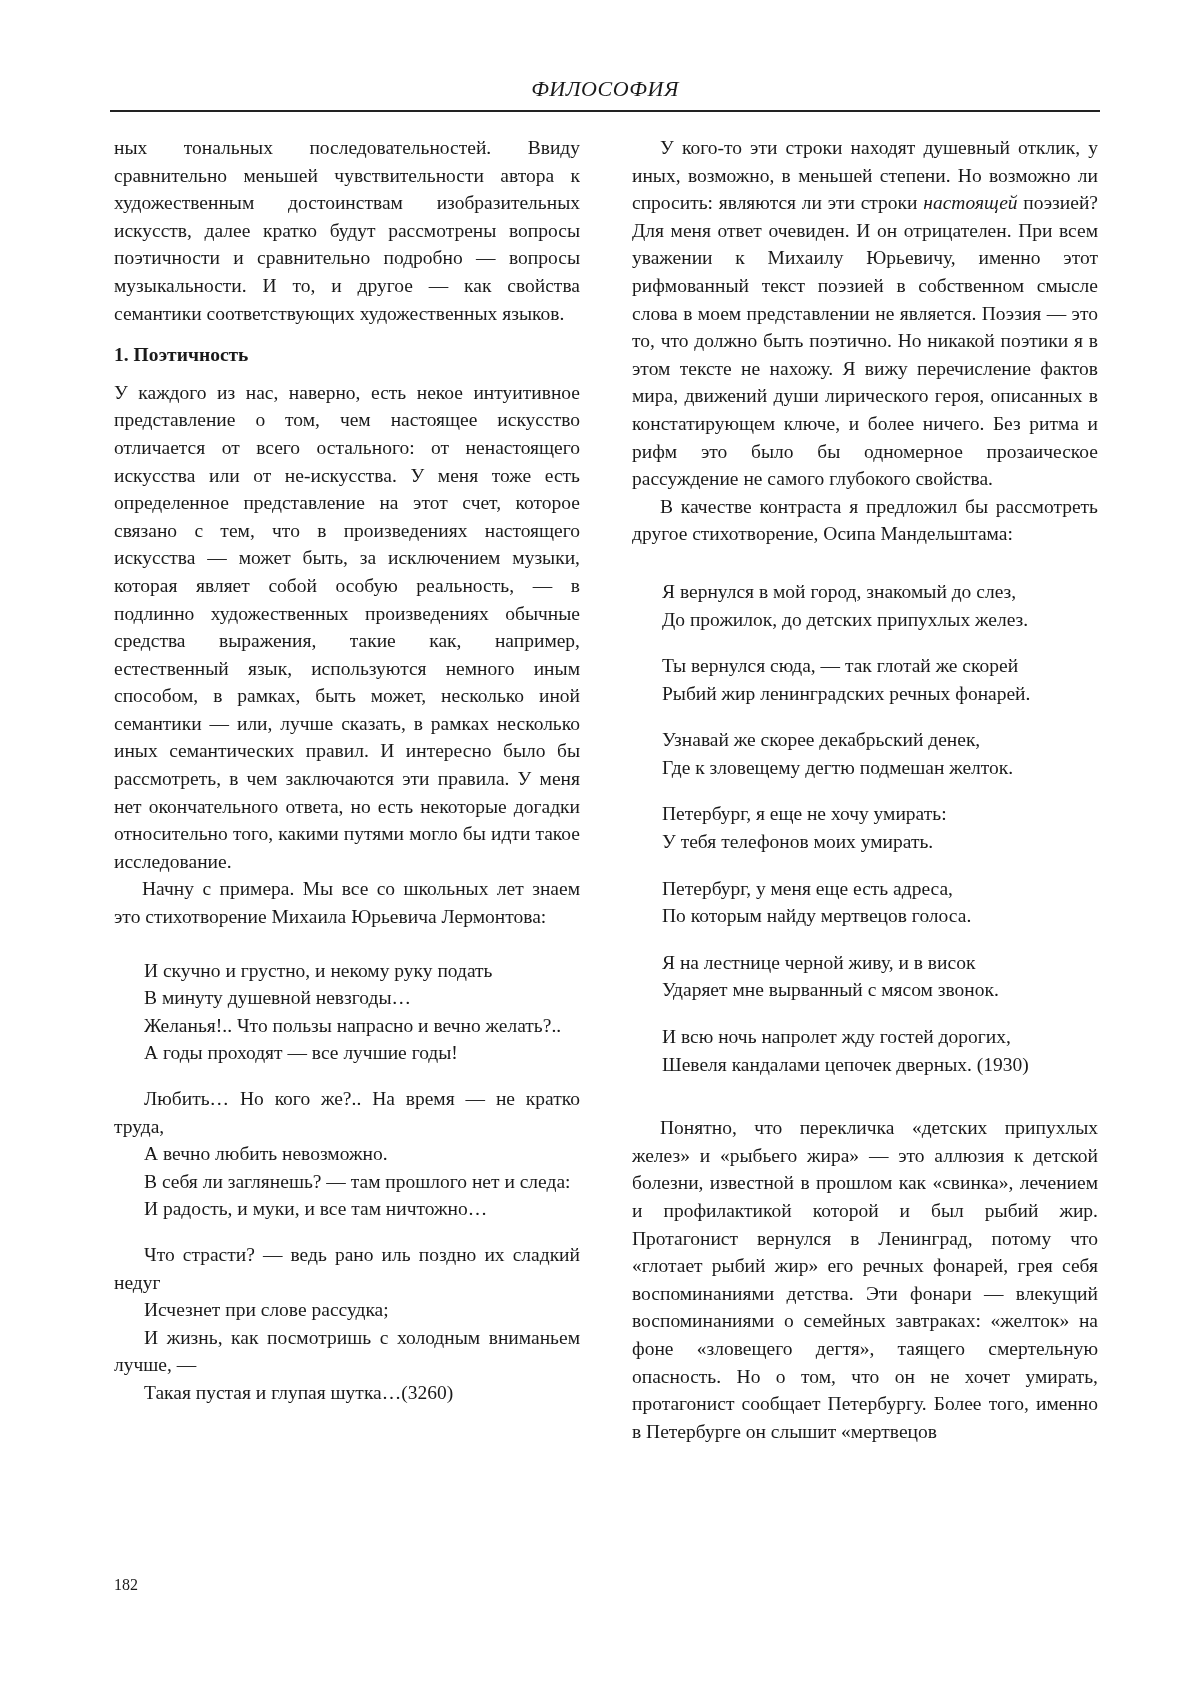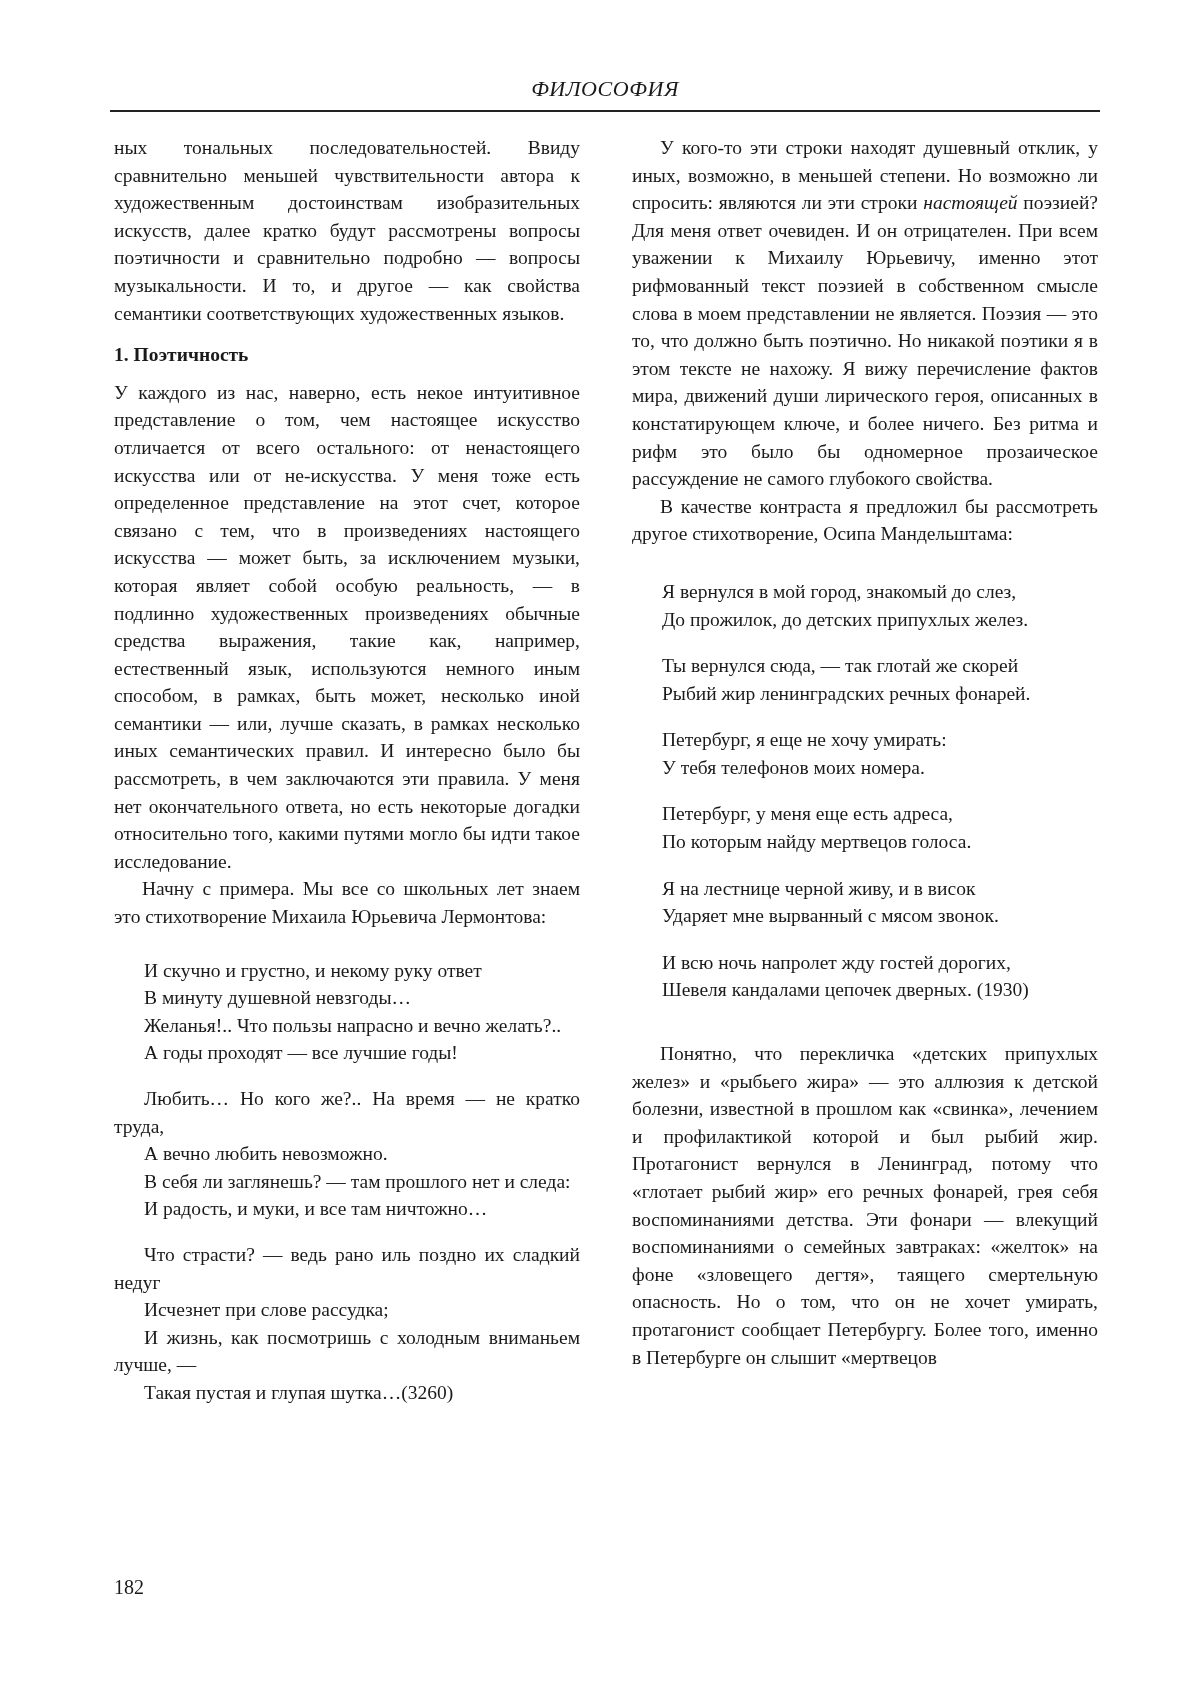--- a/index.html
+++ b/index.html
@@ -24,42 +24,42 @@
   .poem-line { margin: 0; text-align: justify; text-indent: 30px; }
   .stanza { margin-bottom: 18px; }
   .stanza:last-child { margin-bottom: 8px; }
 
   .poem-r { margin: 30px 0 0 30px; }
   .poem-r .stanza { margin-bottom: 19px; }
   .poem-r .poem-line { text-indent: 0; text-align: left; }
 
   .after-poem { margin-top: 36px; }
 
-  .page-number { position: absolute; left: 114px; top: 1576px; font-size: 20px; }
+  .page-number { position: absolute; left: 114px; top: 1576px; font-size: 16px; }
   em.it { font-style: italic; }
 </style>
 </head>
 <body>
 
 <div class="page">
 
   <div class="running-head">ФИЛОСОФИЯ</div>
   <div class="head-rule"></div>
 
   <div class="col col-left">
     <p class="p noindent">ных тональных последовательностей. Ввиду сравнительно меньшей чувствительности автора к художественным достоинствам изобразительных искусств, далее кратко будут рассмотрены вопросы поэтичности и сравнительно подробно — вопросы музыкальности. И то, и другое — как свойства семантики соответствующих художественных языков.</p>
 
     <div class="heading">1. Поэтичность</div>
 
     <p class="p noindent">У каждого из нас, наверно, есть некое интуитивное представление о том, чем настоящее искусство отличается от всего остального: от ненастоящего искусства или от не-искусства. У меня тоже есть определенное представление на этот счет, которое связано с тем, что в произведениях настоящего искусства — может быть, за исключением музыки, которая являет собой особую реальность, — в подлинно художественных произведениях обычные средства выражения, такие как, например, естественный язык, используются немного иным способом, в рамках, быть может, несколько иной семантики — или, лучше сказать, в рамках несколько иных семантических правил. И интересно было бы рассмотреть, в чем заключаются эти правила. У меня нет окончательного ответа, но есть некоторые догадки относительно того, какими путями могло бы идти такое исследование.</p>
     <p class="p indent">Начну с примера. Мы все со школьных лет знаем это стихотворение Михаила Юрьевича Лермонтова:</p>
 
     <div class="poem">
       <div class="stanza">
-        <p class="poem-line">И скучно и грустно, и некому руку ответ</p>
+        <p class="poem-line">И скучно и грустно, и некому руку подать</p>
         <p class="poem-line">В минуту душевной невзгоды…</p>
         <p class="poem-line">Желанья!.. Что пользы напрасно и вечно желать?..</p>
         <p class="poem-line">А годы проходят — все лучшие годы!</p>
       </div>
       <div class="stanza">
         <p class="poem-line">Любить… Но кого же?.. На время — не кратко труда,</p>
         <p class="poem-line">А вечно любить невозможно.</p>
         <p class="poem-line">В себя ли заглянешь? — там прошлого нет и следа:</p>
         <p class="poem-line">И радость, и муки, и все там ничтожно…</p>
       </div>
@@ -80,22 +80,26 @@
     <div class="poem-r">
       <div class="stanza">
         <p class="poem-line">Я вернулся в мой город, знакомый до слез,</p>
         <p class="poem-line">До прожилок, до детских припухлых желез.</p>
       </div>
       <div class="stanza">
         <p class="poem-line">Ты вернулся сюда, — так глотай же скорей</p>
         <p class="poem-line">Рыбий жир ленинградских речных фонарей.</p>
       </div>
       <div class="stanza">
+        <p class="poem-line">Узнавай же скорее декабрьский денек,</p>
+        <p class="poem-line">Где к зловещему дегтю подмешан желток.</p>
+      </div>
+      <div class="stanza">
         <p class="poem-line">Петербург, я еще не хочу умирать:</p>
-        <p class="poem-line">У тебя телефонов моих номера.</p>
+        <p class="poem-line">У тебя телефонов моих умирать.</p>
       </div>
       <div class="stanza">
         <p class="poem-line">Петербург, у меня еще есть адреса,</p>
         <p class="poem-line">По которым найду мертвецов голоса.</p>
       </div>
       <div class="stanza">
         <p class="poem-line">Я на лестнице черной живу, и в висок</p>
         <p class="poem-line">Ударяет мне вырванный с мясом звонок.</p>
       </div>
       <div class="stanza">

